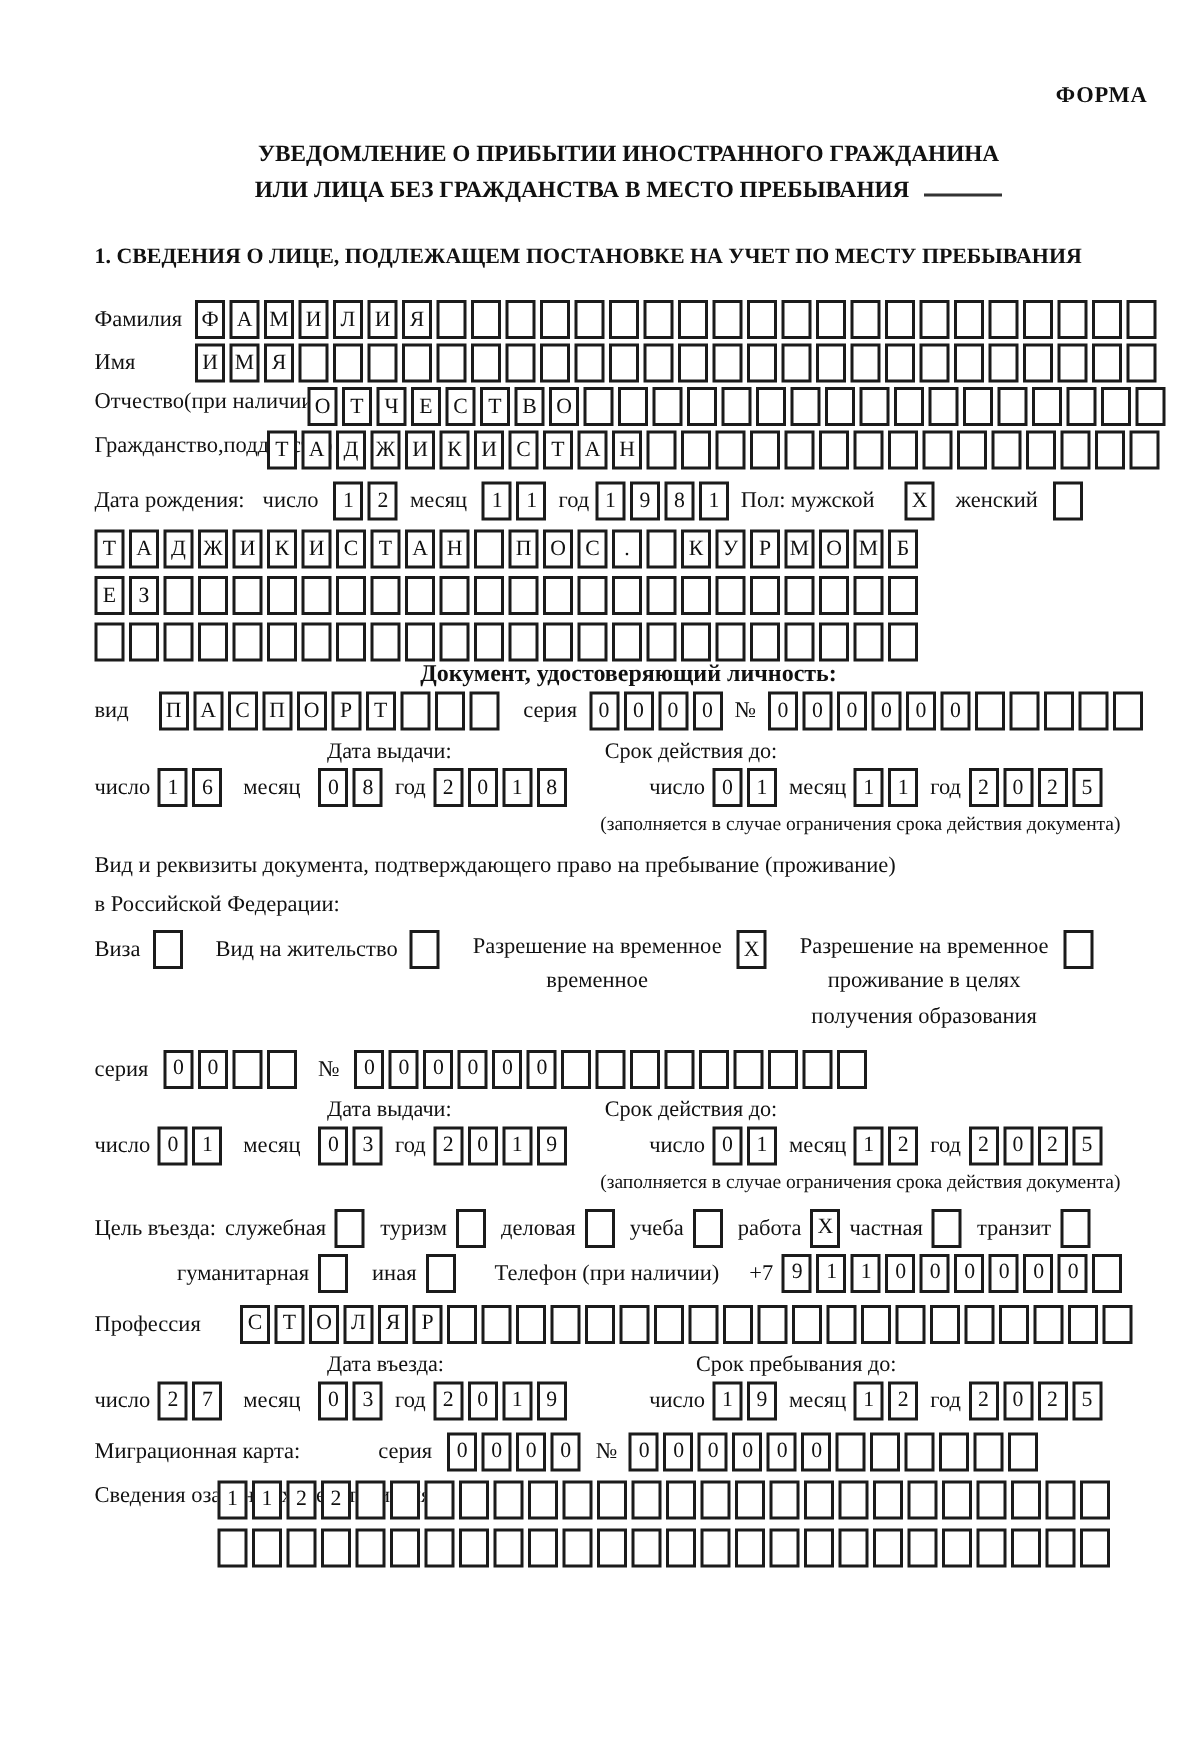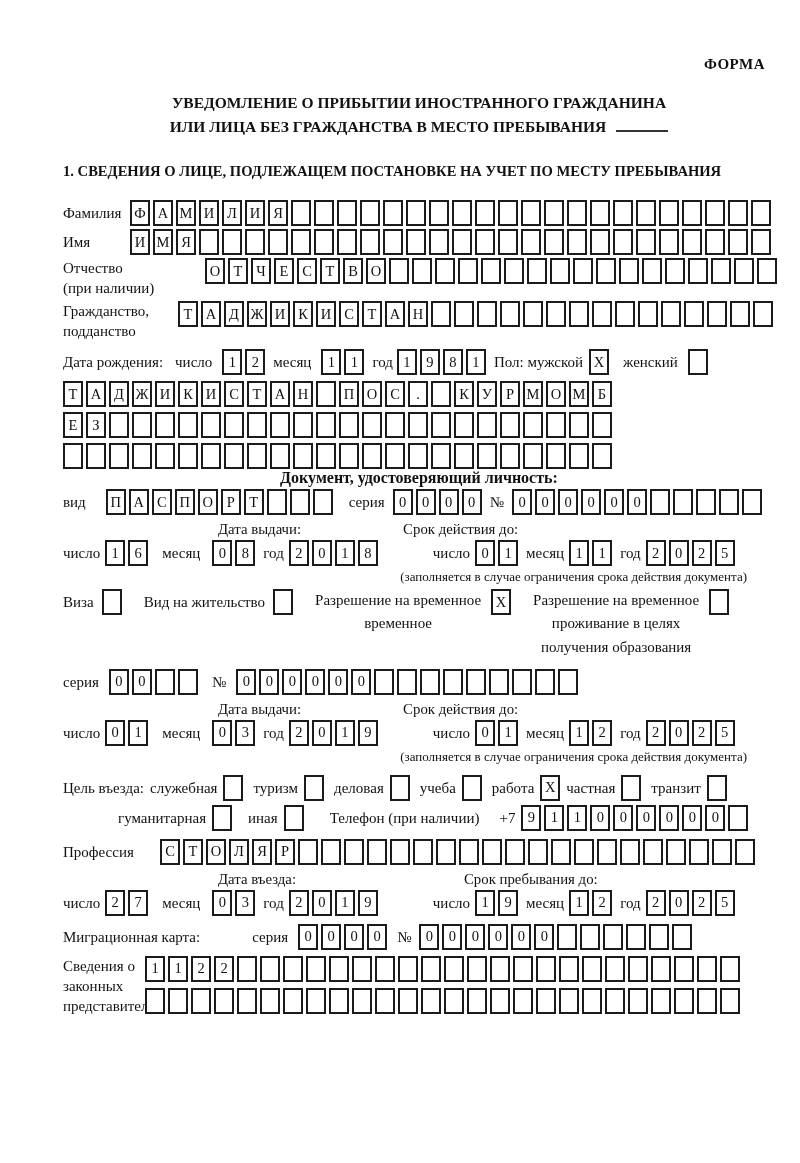--- a/index.html
+++ b/index.html
@@ -15,21 +15,21 @@
   
   .title{margin-top:18px;text-align:center;font-weight:bold;font-size:15.5px;line-height:1.55;}
   .blank-line{display:inline-block;width:52px;border-bottom:2px solid #333;margin-left:10px;vertical-align:baseline;}
 
   .section-heading{margin-top:24px;font-weight:bold;font-size:14.6px;white-space:nowrap;}
 
   
   .row{display:flex;align-items:flex-start;margin-top:3px;}
   .lbl{font-size:15px;white-space:nowrap;line-height:26px;}
   .lbl2{font-size:15px;white-space:nowrap;line-height:20px;}
-  .label-col{display:flex;flex-direction:column;}
+  .label-col{display:flex;flex-direction:row;}
   .cells{display:flex;gap:3px;flex-wrap:nowrap;}
   .cell{box-sizing:border-box;width:20px;height:26px;border:2px solid #1b1b1b;
         display:flex;align-items:center;justify-content:center;
         font-size:14.5px;background:#fff;flex:0 0 auto;}
   .w67{width:67px;flex:0 0 67px;}
   .w115{width:115px;flex:0 0 115px;}
   .w142{width:142px;flex:0 0 142px;}
   .w97{width:97px;flex:0 0 97px;}
   .w82{width:82px;flex:0 0 82px;}
   .stack{display:flex;flex-direction:column;gap:5px;}
@@ -225,21 +225,21 @@
         <span class="cell">1</span>
         <span class="cell">1</span>
       </span>
     <span class="lbl ml8" style="margin-right:4px;">год</span>
     <span class="cells">
         <span class="cell">1</span>
         <span class="cell">9</span>
         <span class="cell">8</span>
         <span class="cell">1</span>
       </span>
-    <span class="lbl ml8" style="margin-right:6px;">Пол: мужской</span>
+    <span class="lbl ml8" style="margin-right:20px;">Пол: мужской</span>
     <span class="cells">
         <span class="cell">X</span>
       </span>
     <span class="lbl" style="margin-left:14px;margin-right:10px;">женский</span>
     <span class="cells">
         <span class="cell"></span>
       </span>
   </div>
 
   <div class="row" style="margin-top:6px;">
@@ -400,20 +400,24 @@
     <span class="lbl ml8">год</span>
     <span class="cells">
         <span class="cell">2</span>
         <span class="cell">0</span>
         <span class="cell">2</span>
         <span class="cell">5</span>
       </span>
   </div>
   <div class="note-right">(заполняется в случае ограничения срока действия документа)</div>
 
+  <div class="para">
+    <div>Вид и реквизиты документа, подтверждающего право на пребывание (проживание)</div>
+    <div>в Российской Федерации:</div>
+  </div>
 
   <div class="permit-row">
     <span class="opt-label">Виза</span>
     <span class="cells">
         <span class="cell"></span>
       </span>
     <span class="opt-label">Вид на жительство</span>
     <span class="cells">
         <span class="cell"></span>
       </span>

